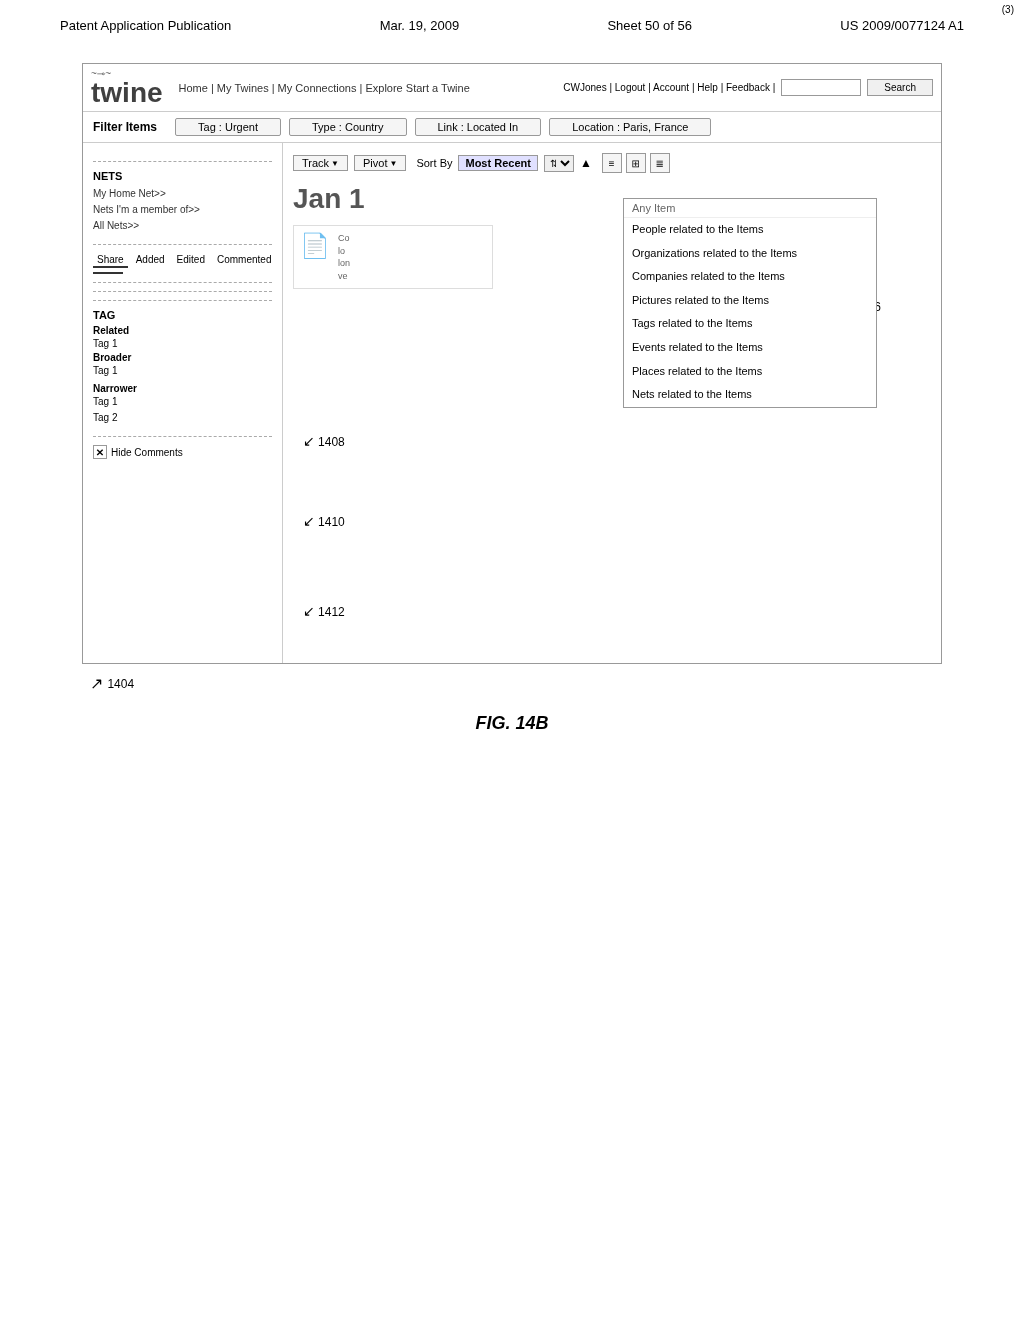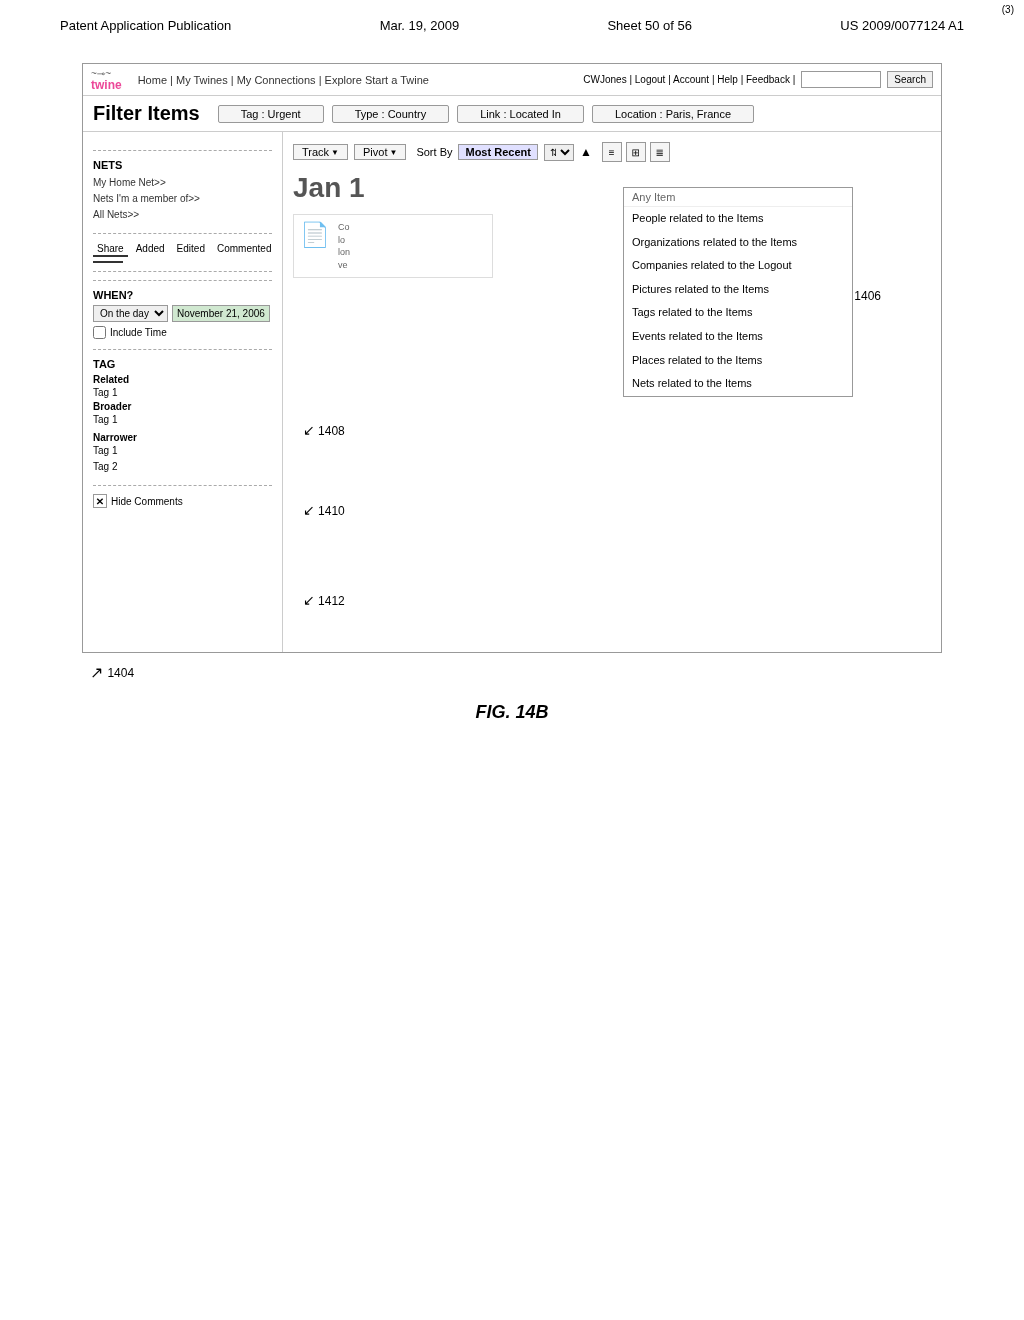--- a/index.html
+++ b/index.html
@@ -51,23 +51,23 @@
       display: flex;
       flex-direction: column;
       align-items: flex-start;
       margin-right: 8px;
     }
     .logo-icon {
       font-size: 10px;
       color: #666;
     }
     .logo-text {
-      font-size: 12px;
-      font-weight: bold;
-      color: #ec4899;
+      font-size: 28px;
+      font-weight: bold;
+      color: #404040;
       line-height: 1;
     }
     .nav-links {
       font-size: 11px;
       color: #333;
     }
     .nav-right {
       display: flex;
       align-items: center;
       gap: 6px;
@@ -78,36 +78,36 @@
     }
     .search-box {
       border: 1px solid #999;
       padding: 2px 4px;
       font-size: 10px;
       width: 80px;
     }
     .search-btn {
       border: 1px solid #999;
       background: #f0f0f0;
-      padding: 2px 6px;
+      padding: 2px 16px;
       font-size: 10px;
       cursor: pointer;
     }
 
     
     .filter-bar {
       display: flex;
       align-items: center;
       padding: 6px 10px;
       gap: 8px;
       border-bottom: 1px solid #ccc;
       background: #fff;
     }
     .filter-title {
-      font-size: 20px;
+      font-size: 12px;
       font-weight: bold;
       margin-right: 10px;
     }
     .filter-tag {
       border: 1px solid #999;
       padding: 2px 22px;
       font-size: 11px;
       border-radius: 2px;
       background: #f5f5f5;
     }
@@ -303,21 +303,21 @@
       cursor: pointer;
     }
 
     
     .dropdown-menu {
       position: absolute;
       top: 55px;
       left: 340px;
       border: 1px solid #999;
       background: #fff;
-      width: 230px;
+      width: 254px;
       z-index: 10;
     }
     .dropdown-header {
       padding: 3px 8px;
       font-size: 11px;
       border-bottom: 1px solid #eee;
       color: #666;
     }
     .dropdown-item {
       padding: 3px 8px;
@@ -437,33 +437,20 @@
           <span class="tab-item">Edited</span>
           <span class="tab-item">Commented</span>
         </div>
         <div class="tab-underline"></div>
 
         <hr class="dashed-line">
 
 
         <hr class="dashed-line">
 
-        <div class="sidebar-section">
-          <div class="sidebar-section-title">WHEN?</div>
-          <div class="when-row">
-            <select class="when-select">
-              <option>On the day</option>
-            </select>
-            <span class="when-date">November 21, 2006</span>
-          </div>
-          <div class="include-time-row">
-            <input type="checkbox" style="">
-            <span>Include Time</span>
-          </div>
-        </div>
 
         <hr class="dashed-line">
 
         <div class="sidebar-section tag-section">
           <div class="sidebar-section-title">TAG</div>
           <div class="tag-label">Related</div>
           <div class="tag-item">Tag 1</div>
           <div class="tag-label" style="">Broader</div>
           <div class="tag-item">Tag 1</div>
           <div class="tag-label" style="margin-top:4px;">Narrower</div>
@@ -501,21 +488,21 @@
             <button class="view-icon-btn">≡</button>
             <button class="view-icon-btn">⊞</button>
             <button class="view-icon-btn">≣</button>
           </div>
         </div>
 
         <div class="dropdown-menu">
           <div class="dropdown-header">Any Item</div>
           <div class="dropdown-item">People related to the Items</div>
           <div class="dropdown-item">Organizations related to the Items</div>
-          <div class="dropdown-item">Companies related to the Logout</div>
+          <div class="dropdown-item">Companies related to the Items</div>
           <div class="dropdown-item">Pictures related to the Items</div>
           <div class="dropdown-item">Tags related to the Items</div>
           <div class="dropdown-item">Events related to the Items</div>
           <div class="dropdown-item">Places related to the Items</div>
           <div class="dropdown-item">Nets related to the Items</div>
         </div>
 
         <div class="date-heading" style="margin-top: 10px;">Jan 1</div>
 
         <div class="item-card">

